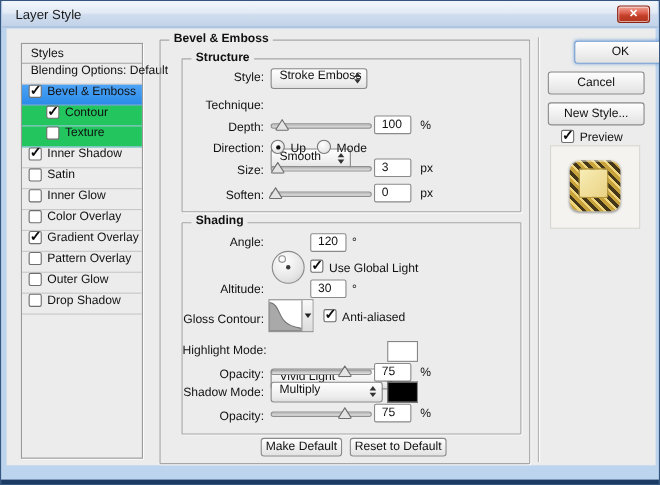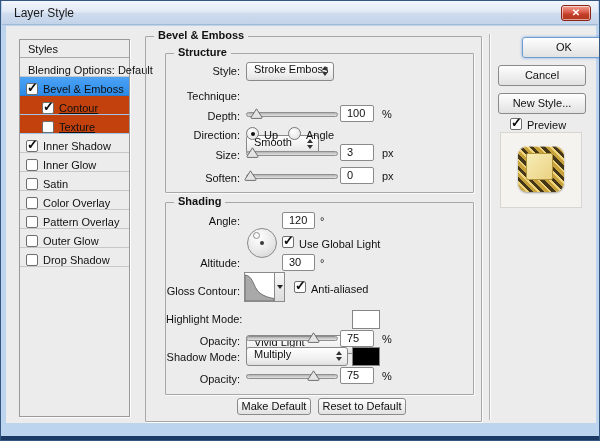--- a/index.html
+++ b/index.html
@@ -14,26 +14,26 @@
   .closebtn{position:absolute;right:7px;top:4px;width:30px;height:16px;border-radius:3px;cursor:default;
     background:linear-gradient(#f0a394,#de6251 40%,#c23e27 60%,#b23620);border:1px solid #8d2415;
     box-shadow:inset 0 0 0 1px rgba(255,255,255,.55);color:#fff;text-align:center;line-height:14px;
     font-size:10px;font-weight:bold;}
   
   .client{position:absolute;left:5px;top:25px;width:590px;height:397px;background:#ececec;}
   
   .sidebar{position:absolute;left:13px;top:13px;width:111px;height:378px;background:#ececec;
     border:1px solid #9a9a9a;box-shadow:1px 1px 0 #fbfbfb;}
   .sheader{height:18px;line-height:18px;padding-left:8px;border-bottom:1px solid #a9a9a9;}
-  .srow{position:relative;height:19px;border-bottom:1px solid #c7c7c7;display:flex;align-items:flex-end;
+  .srow{position:relative;height:19px;border-bottom:1px solid #c7c7c7;display:flex;align-items:flex-start;
     padding-left:6px;gap:5px;white-space:nowrap;}
   .srow.plain{padding-left:8px;}
   .srow.ind{padding-left:22px;}
   .srow.sel{background:linear-gradient(#4da3f6,#2b8be8);border-bottom-color:#2b7ccf;}
-  .srow.hl{background:#c2410c;border-bottom-color:#9fc5ea;text-decoration:underline;}
+  .srow.hl{background:#22c55e;border-bottom-color:#9fc5ea;}
   .cb{width:12px;height:12px;border:1px solid #6e6e6e;border-radius:2px;background:#fff;position:relative;flex:0 0 auto;}
   .cb.checked::after{content:"✓";position:absolute;left:0;top:-4px;font-size:13px;font-weight:bold;color:#0d0d0d;}
   
   .group{position:absolute;border:1px solid #a7a7a7;border-radius:1px;box-shadow:1px 1px 0 rgba(255,255,255,.8);}
   .gtitle{position:absolute;top:-8px;left:8px;background:#ececec;padding:0 4px;font-weight:bold;white-space:nowrap;}
   .flabel{position:absolute;width:74px;text-align:right;white-space:nowrap;}
   
   .dd{position:absolute;height:19px;border:1px solid #898989;border-radius:3px;
     background:linear-gradient(#ffffff,#ececec 75%,#dfdfdf);display:flex;
     padding:0 16px 0 7px;white-space:nowrap;}
@@ -102,29 +102,33 @@
       <div class="srow hl ind">
         <span class="cb"></span>
         <span>Texture</span>
       </div>
       <div class="srow">
         <span class="cb checked"></span>
         <span>Inner Shadow</span>
       </div>
       <div class="srow">
         <span class="cb"></span>
+        <span>Satin</span>
+      </div>
+      <div class="srow">
+        <span class="cb"></span>
         <span>Inner Glow</span>
       </div>
       <div class="srow">
         <span class="cb"></span>
-        <span>Satin</span>
-      </div>
-      <div class="srow">
-        <span class="cb"></span>
         <span>Color Overlay</span>
+      </div>
+      <div class="srow">
+        <span class="cb checked"></span>
+        <span>Gradient Overlay</span>
       </div>
       <div class="srow">
         <span class="cb"></span>
         <span>Pattern Overlay</span>
       </div>
       <div class="srow">
         <span class="cb"></span>
         <span>Outer Glow</span>
       </div>
       <div class="srow">
@@ -164,21 +168,21 @@
             <path d="M6.5 0.8 L12 9.4 Q12.4 10.4 11.2 10.4 L1.8 10.4 Q0.6 10.4 1 9.4 Z" fill="#e4e4e4" stroke="#6e6e6e"></path>
           </svg>
       </div>
       <div class="field" style="left:174px;top:51px;">100</div>
       <span class="unit" style="left:216px;top:54px;">%</span>
 
       <span class="flabel" style="left:0;top:75px;">Direction:</span>
       <span class="radio on" style="left:80px;top:73px;"></span>
       <span class="unit" style="left:98px;top:75px;">Up</span>
       <span class="radio" style="left:122px;top:73px;"></span>
-      <span class="unit" style="left:140px;top:75px;">Angle</span>
+      <span class="unit" style="left:140px;top:75px;">Mode</span>
 
       <span class="flabel" style="left:0;top:95px;">Size:</span>
       <div class="track" style="left:80px;top:97px;">
         <svg class="thumb" style="left:calc(6% - 6px);" viewBox="0 0 13 11">
             <path d="M6.5 0.8 L12 9.4 Q12.4 10.4 11.2 10.4 L1.8 10.4 Q0.6 10.4 1 9.4 Z" fill="#e4e4e4" stroke="#6e6e6e"></path>
           </svg>
       </div>
       <div class="field" style="left:174px;top:90px;">3</div>
       <span class="unit" style="left:216px;top:93px;">px</span>
 

